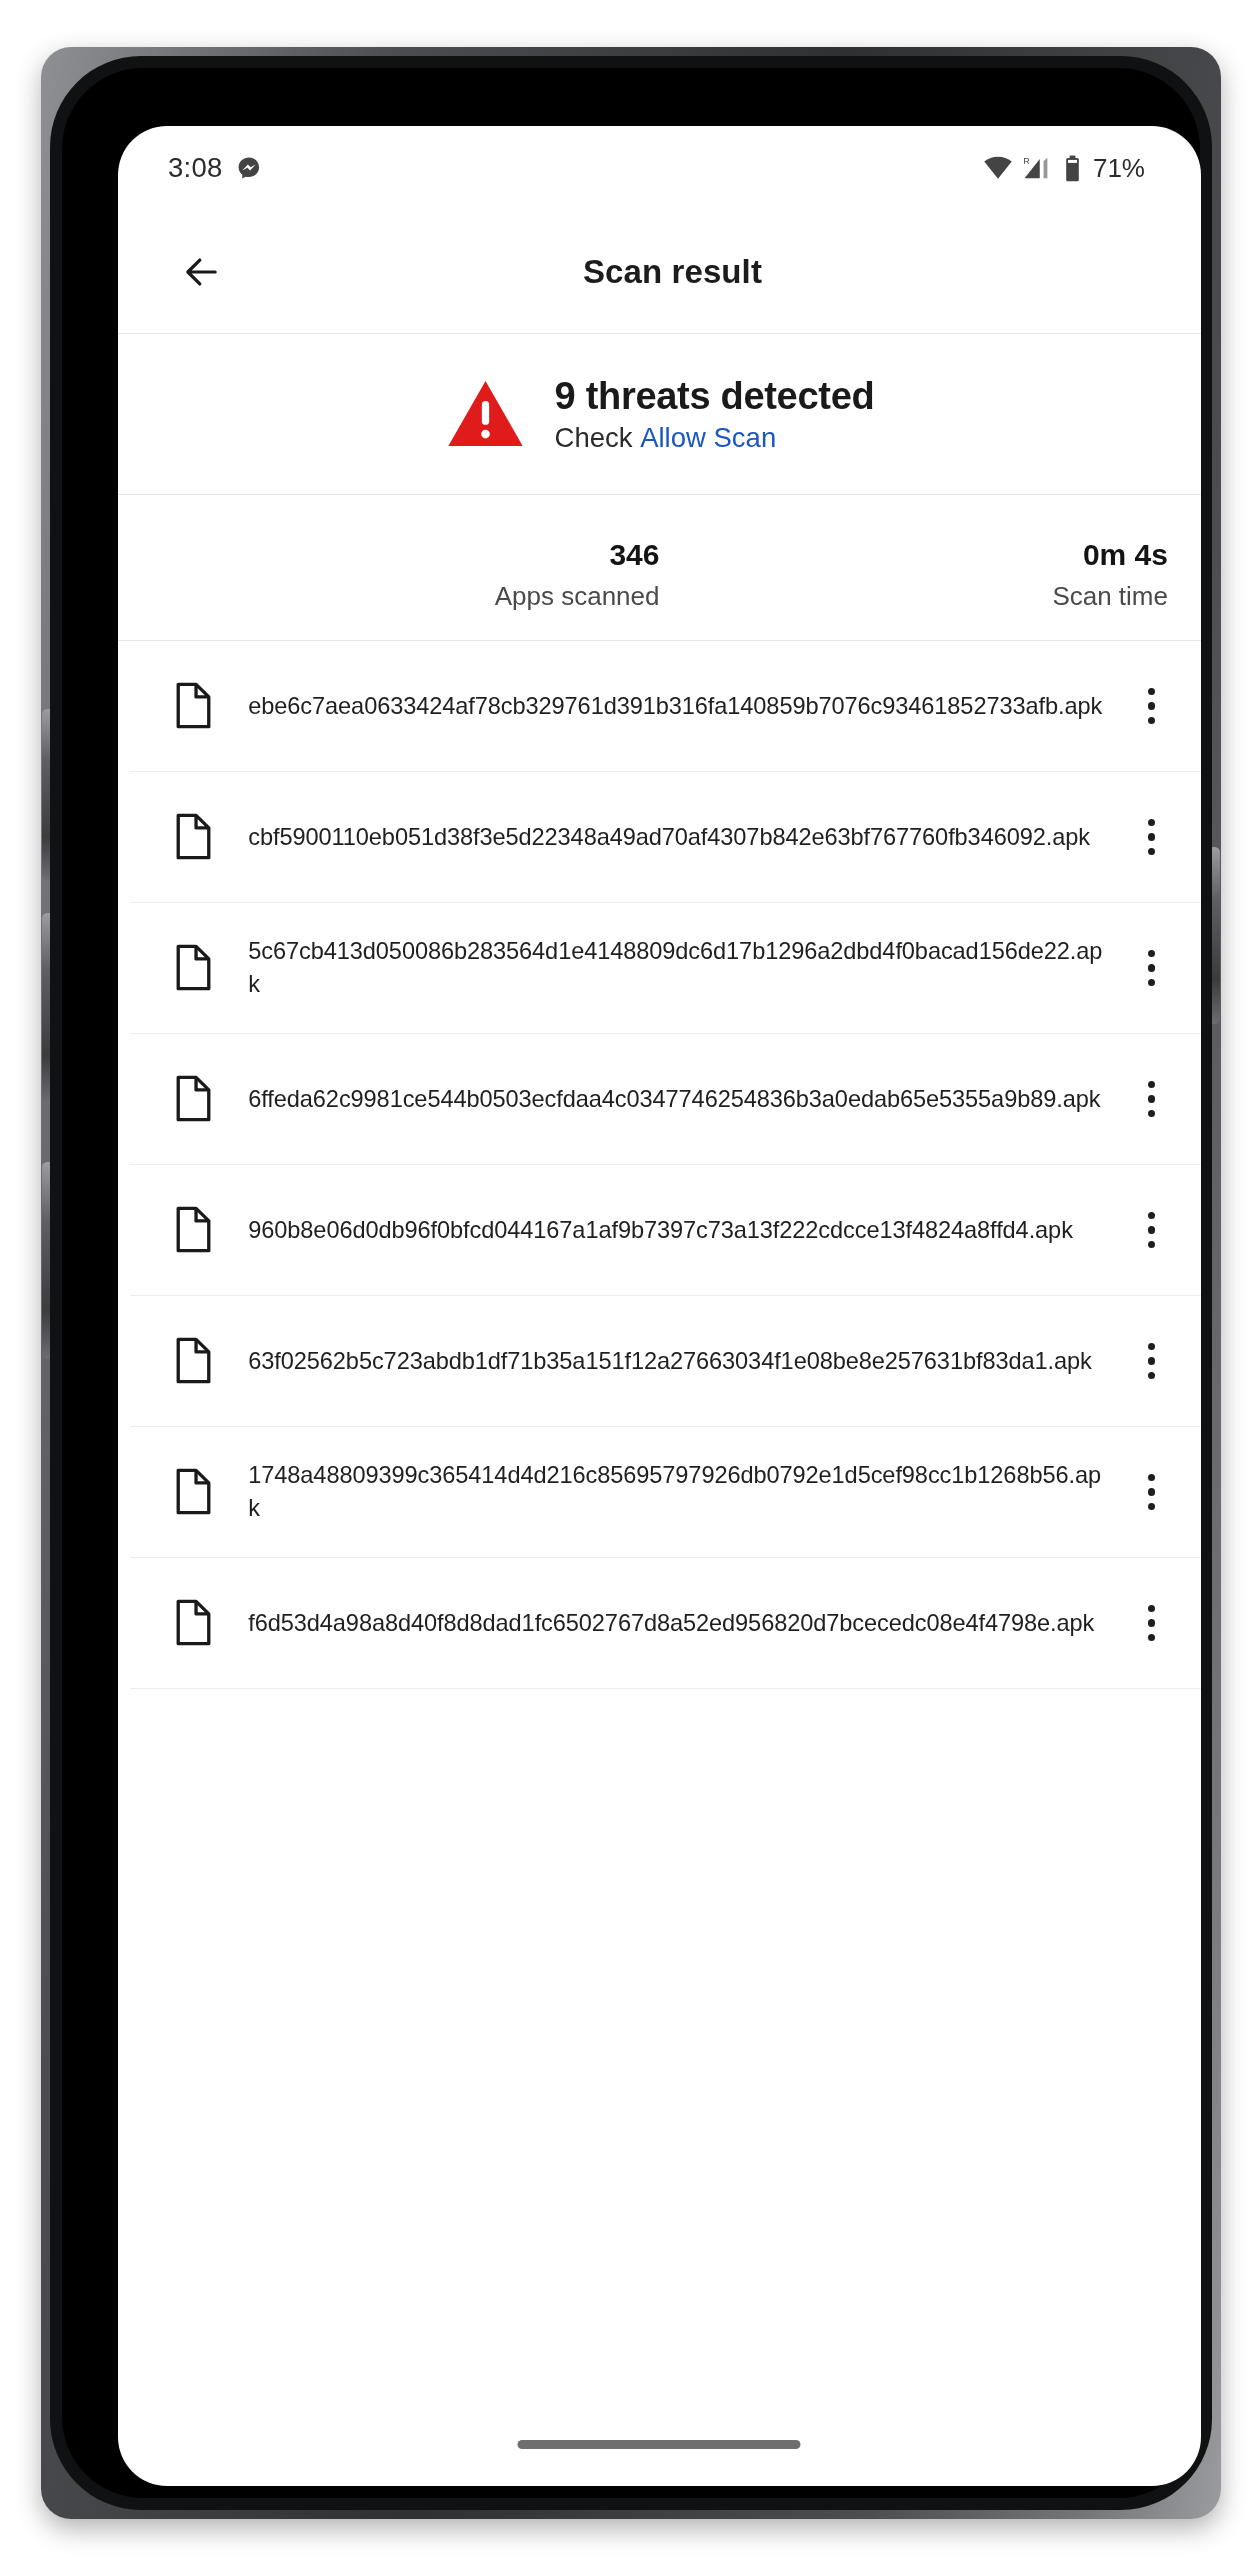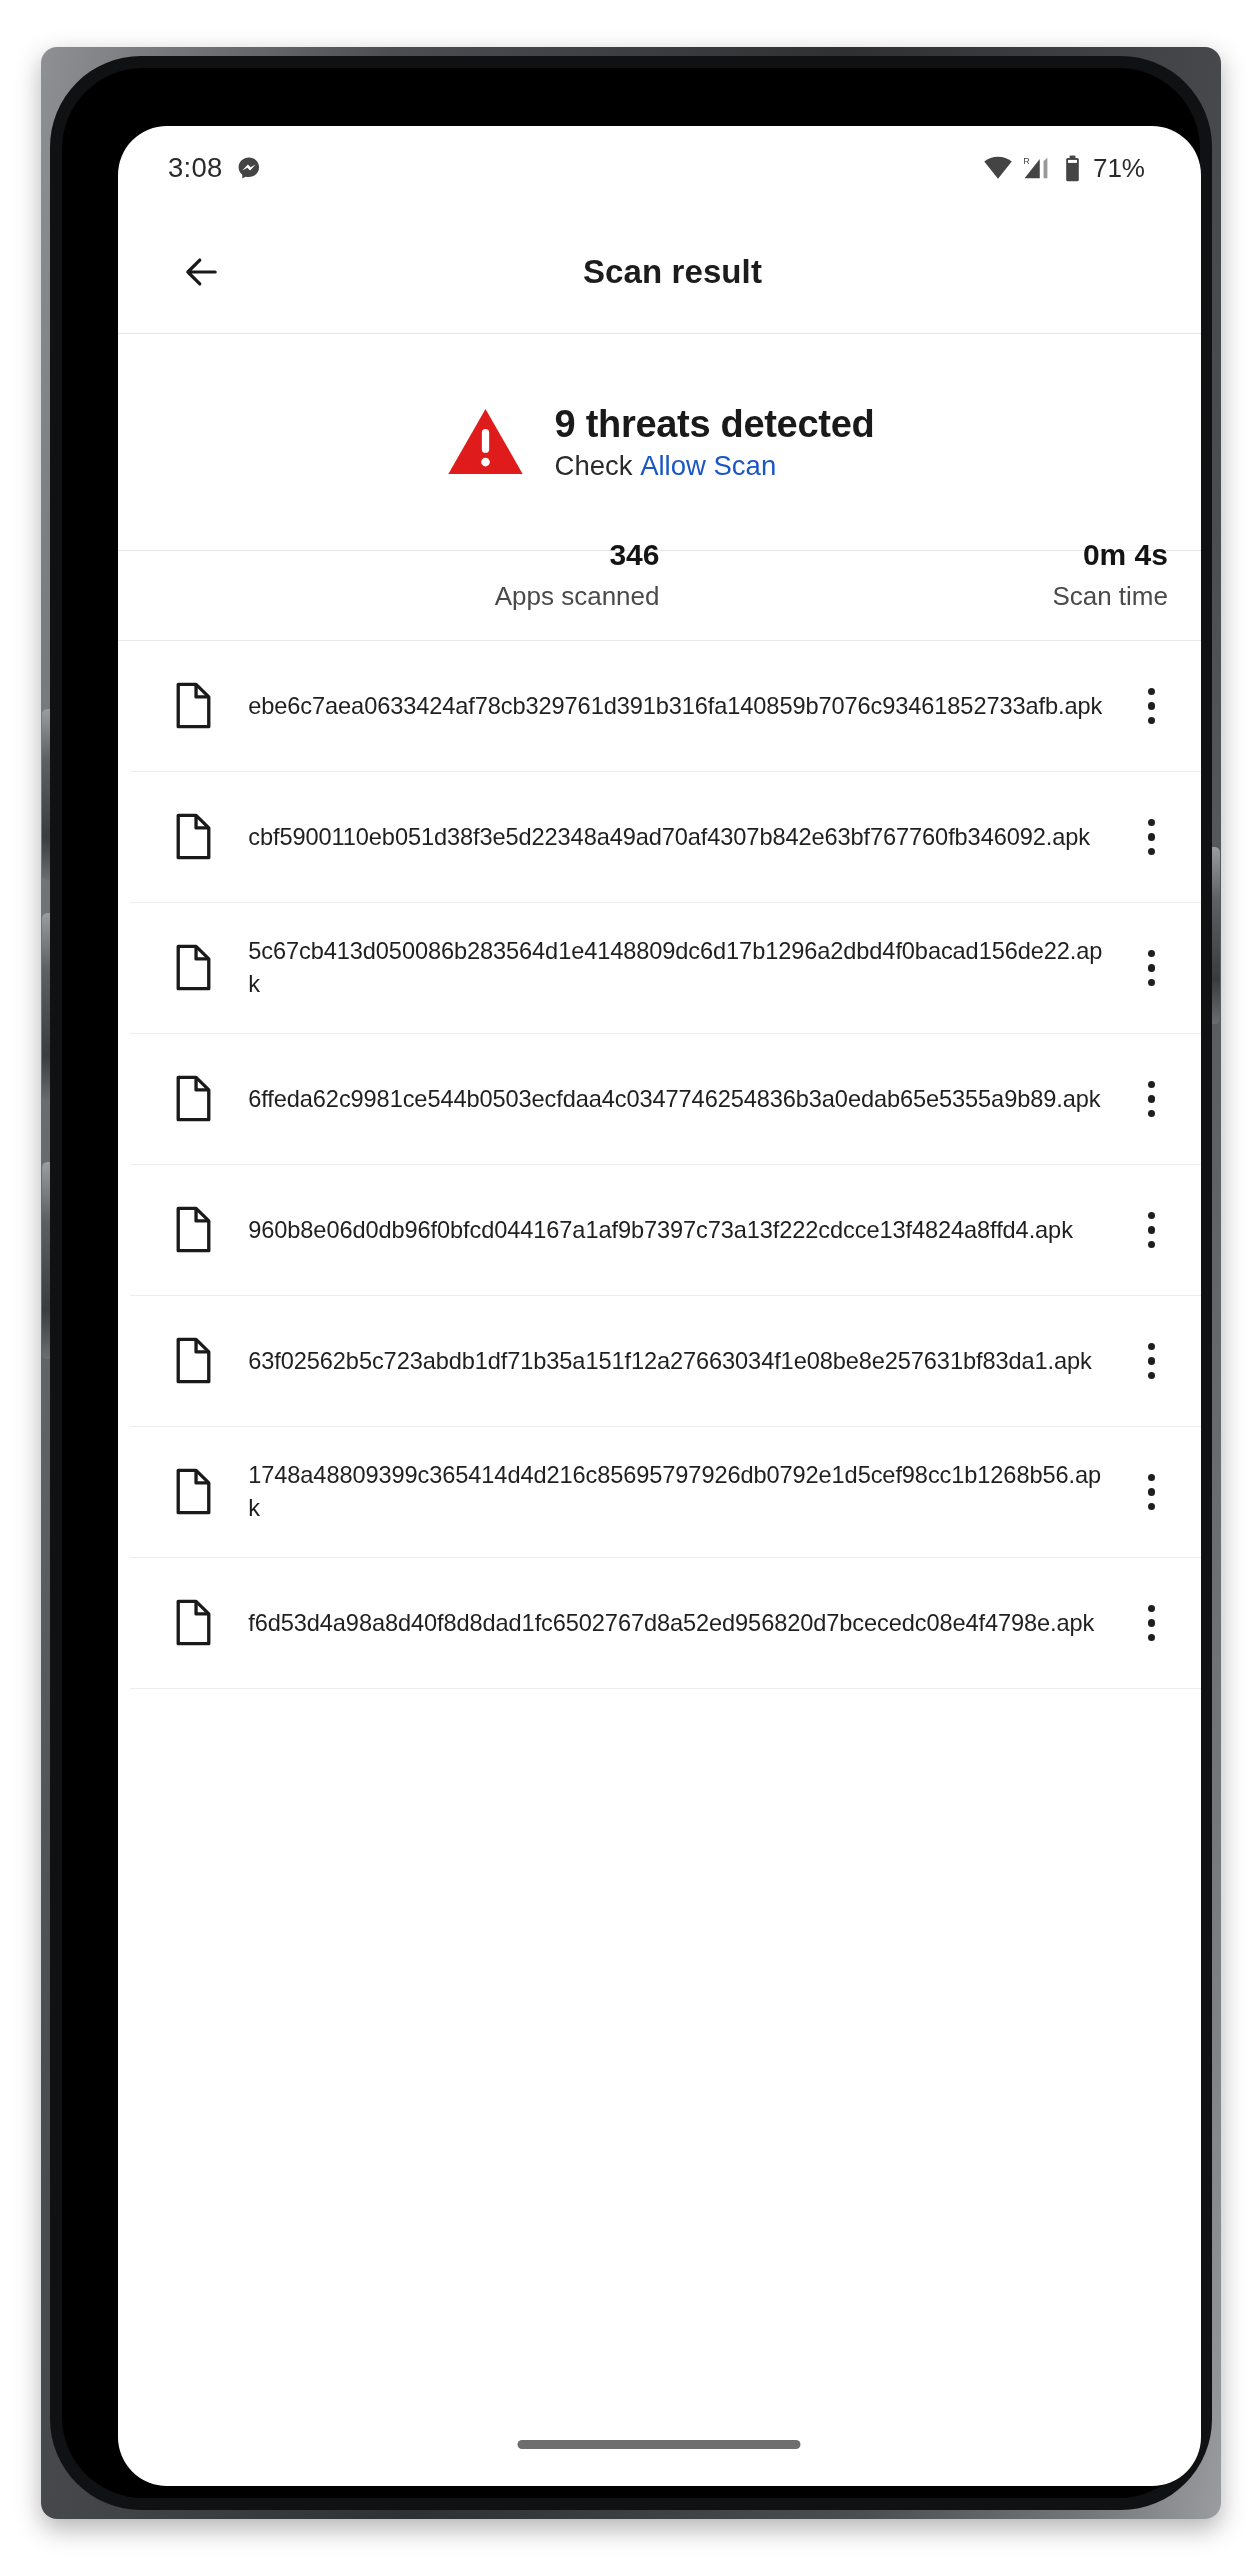--- a/index.html
+++ b/index.html
@@ -9,21 +9,21 @@
     font-family: "Liberation Sans", sans-serif;
     overflow: hidden;
   }
   #stage { position: relative; width: 1259px; height: 2576px; background:#fff; }
 
   
   .phone-outer {
     position: absolute;
     left: 41px; top: 47px;
     width: 1180px; height: 2472px;
-    border-radius: 16px;
+    border-radius: 30px;
     background: linear-gradient(100deg,#8e9093 0%, #6f7174 10%, #4b4d50 22%, #2e3032 50%, #4b4d50 78%, #75777a 92%, #9a9c9f 100%);
     box-shadow: 0 9.2px 26px rgba(0,0,0,0.30);
   }
   .phone-bezel {
     position: absolute;
     left: 9.2px; top: 9.2px; right: 9.2px; bottom: 9.2px;
     border-radius: 91px;
     background: #101113;
   }
   .phone-bezel-inner {
@@ -83,21 +83,21 @@
   .appbar-title {
     width: 100%; text-align: center;
     font-size: 33px; font-weight: 700; color: #1c1c1c;
     letter-spacing: 0.1px;
     padding-left: 26px;
   }
 
   
   .summary {
     position: absolute; left: 0; top: 209px;
-    width: 100%; height: 216px;
+    width: 100%; height: 160px;
     display: flex; align-items: center; justify-content: center;
     gap: 29px;
     border-bottom: 1.3px solid #e6e6e6;
   }
   .summary-text { display:flex; flex-direction: column; gap: 3.9px; }
   .summary-title { font-size: 38px; font-weight: 700; color:#1a1a1a; letter-spacing: -0.3px; }
   .summary-sub { font-size: 27.5px; color:#2b2b2b; }
   .summary-sub .link { color: #1a56c4; font-weight: 500; cursor:pointer; }
 
   

